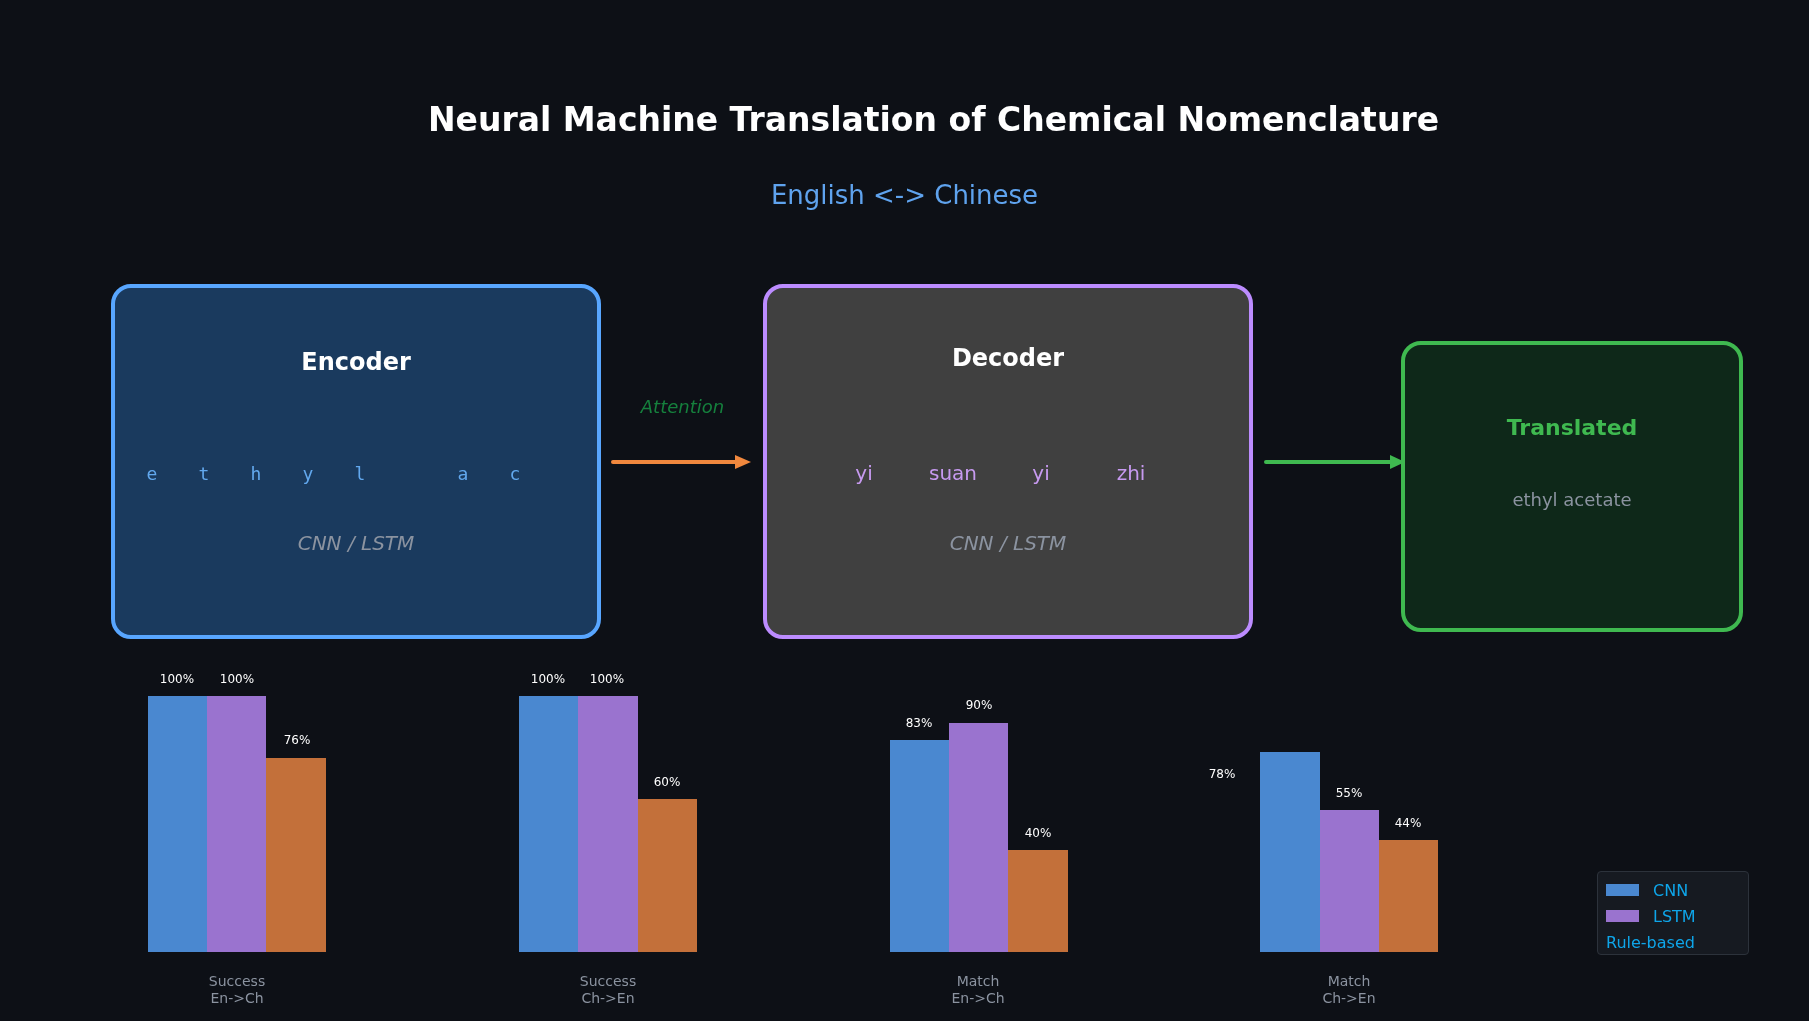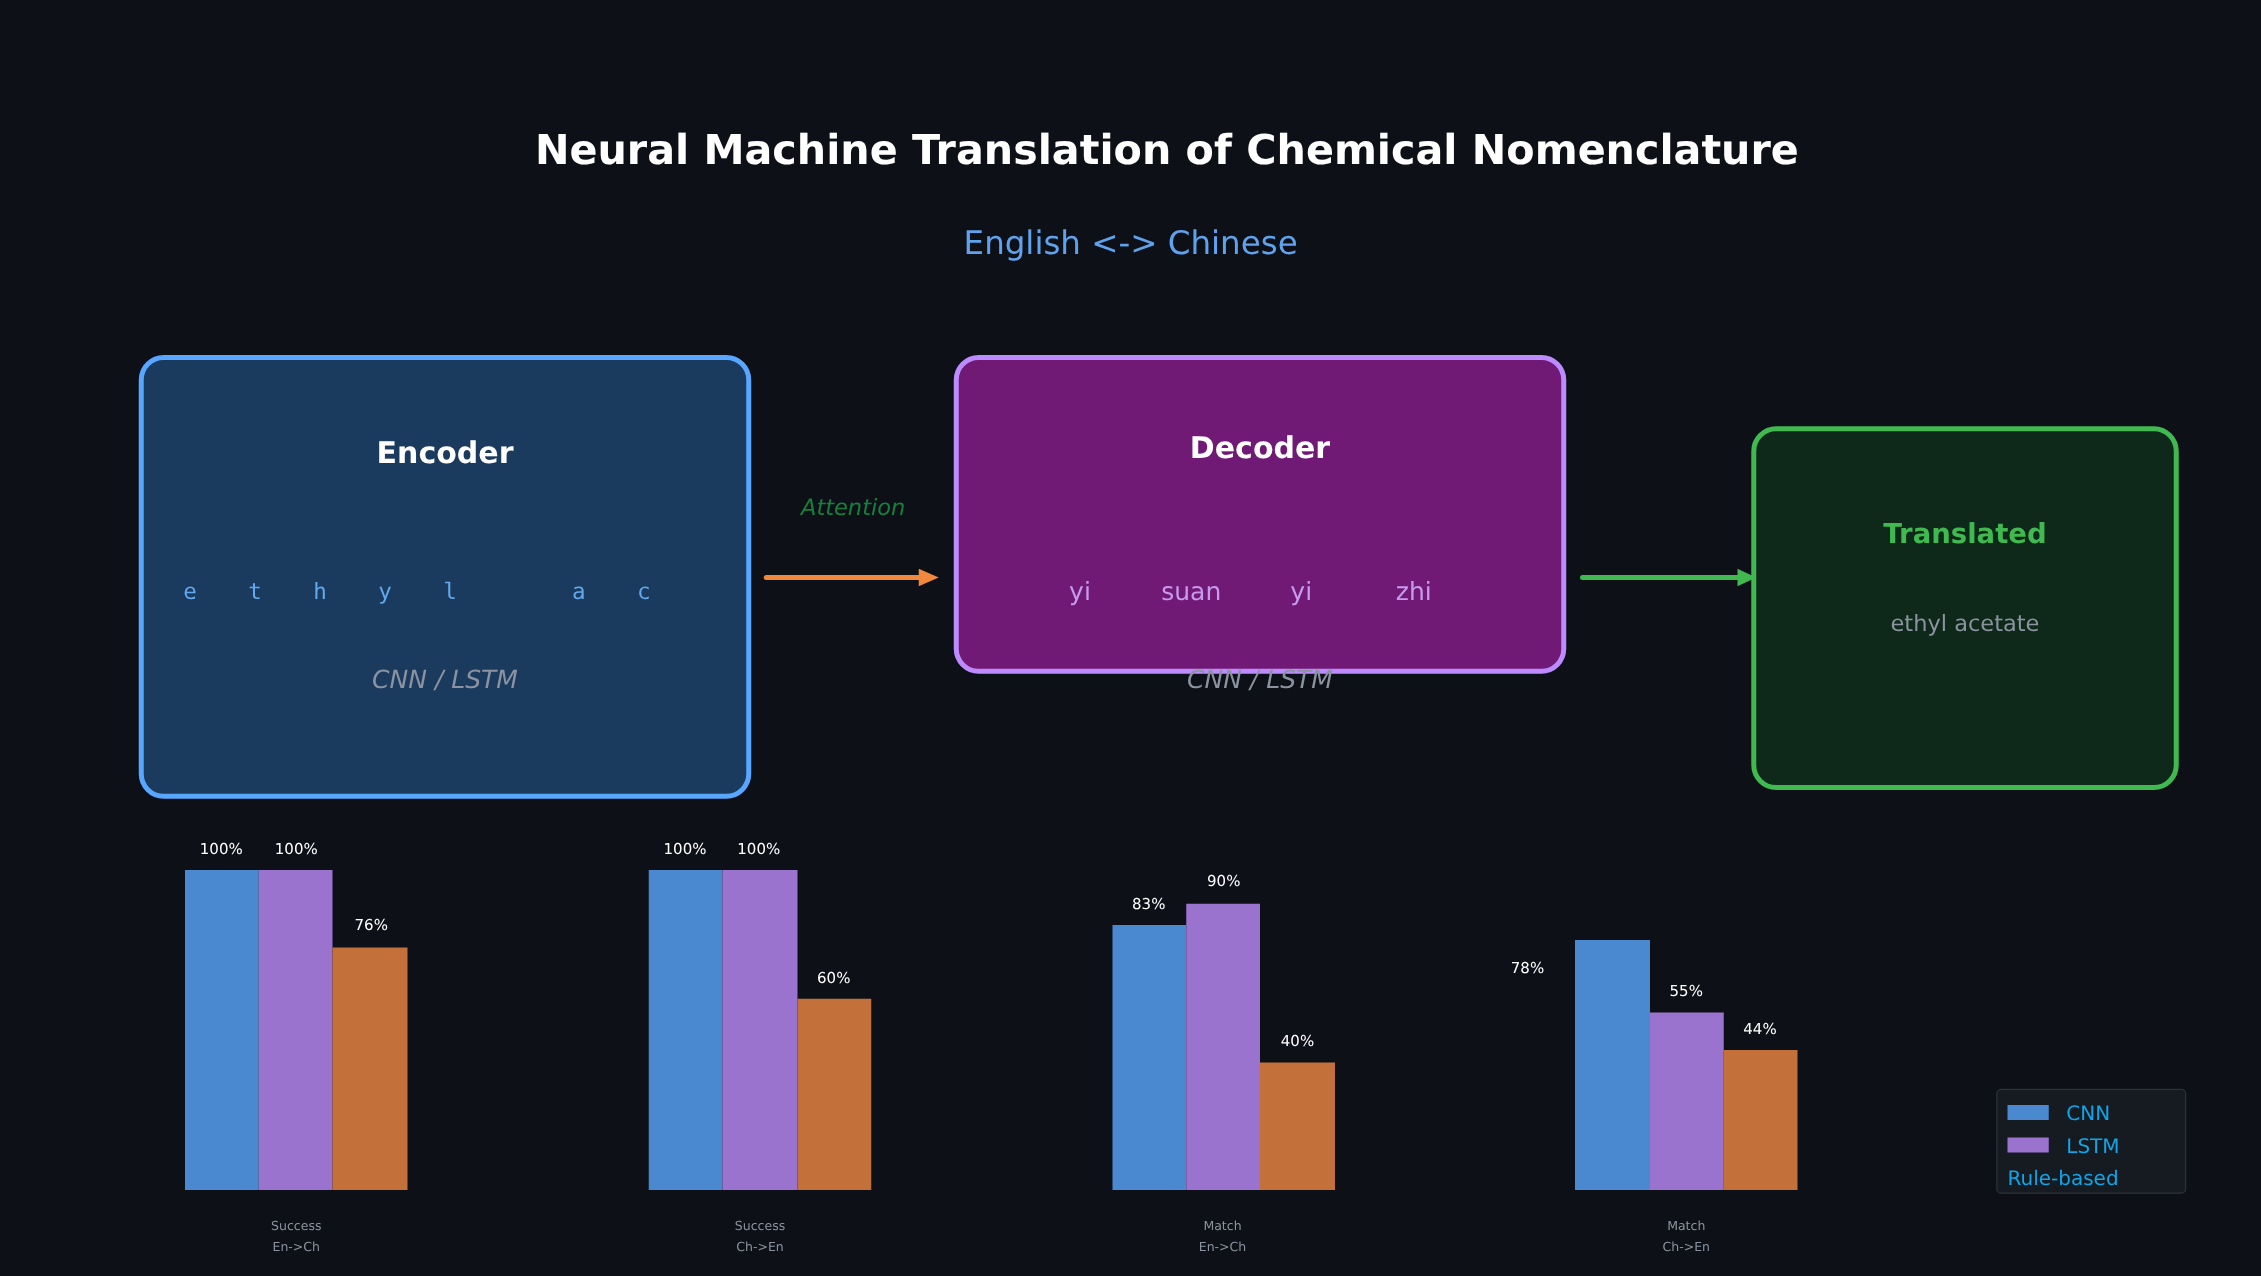--- a/index.html
+++ b/index.html
@@ -74,21 +74,21 @@
     position: absolute;
     transform: translateX(-50%);
     font-size: 12px;
     color: #ffffff;
     white-space: nowrap;
   }
   .cat-label {
     position: absolute;
     transform: translateX(-50%);
     text-align: center;
-    font-size: 10px;
+    font-size: 14px;
     line-height: 17px;
     color: #8b93a0;
     white-space: nowrap;
   }
   .legend {
     position: absolute;
     left: 1597px; top: 871px;
     width: 152px; height: 84px;
     box-sizing: border-box;
     background: #161a21;
@@ -130,21 +130,21 @@
   </div>
   <div class="box-sub" style="top:243px;">CNN / LSTM</div>
 </div>
 
 <div class="abs" style="left:610px; width:145px; top:396px; text-align:center; font-style:italic; font-size:18px; color:#15803d;">Attention</div>
 <svg class="abs" style="left:605px; top:450px;" width="150" height="24" viewBox="0 0 150 24">
   <line x1="8" y1="12" x2="135" y2="12" stroke="#f0883e" stroke-width="4" stroke-linecap="round"></line>
   <polygon points="130,5 146,12 130,19" fill="#f0883e"></polygon>
 </svg>
 
-<div class="box" style="left:763px; top:284px; width:490px; height:255px; border-color:#bc8cff; background:#701a75;">
+<div class="box" style="left:763px; top:284px; width:490px; height:355px; border-color:#bc8cff; background:#404040;">
   <div class="box-title" style="top:56px;">Decoder</div>
   <div>
     <span class="token dec-token" style="left:97px; top:173px;">yi</span>
     <span class="token dec-token" style="left:186px; top:173px;">suan</span>
     <span class="token dec-token" style="left:274px; top:173px;">yi</span>
     <span class="token dec-token" style="left:364px; top:173px;">zhi</span>
   </div>
   <div class="box-sub" style="top:243px;">CNN / LSTM</div>
 </div>
 

